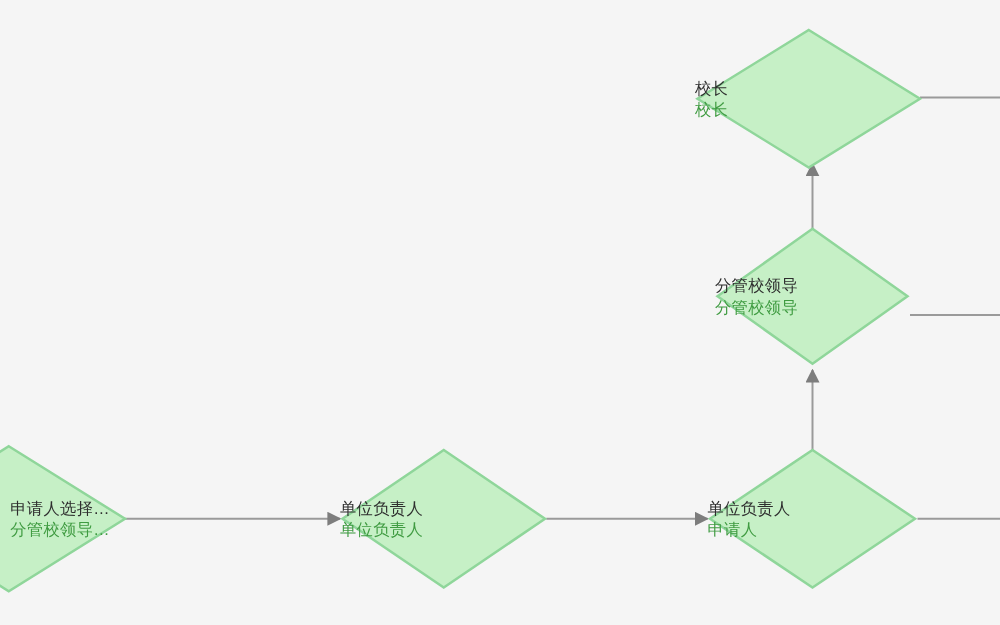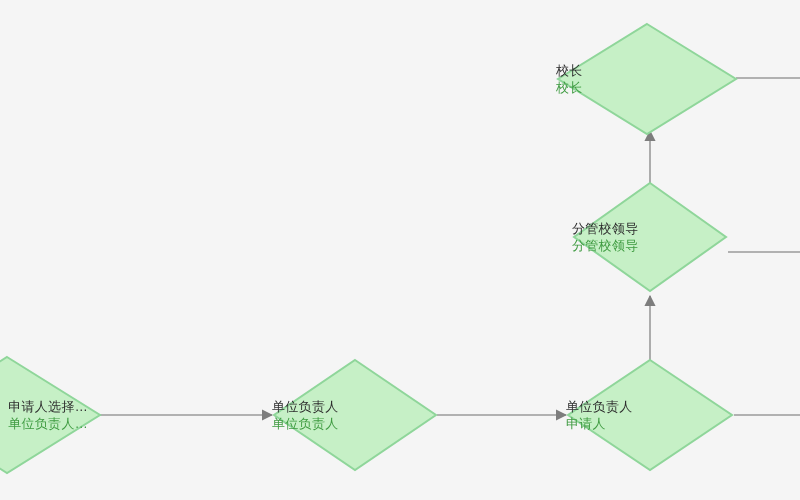--- a/index.html
+++ b/index.html
@@ -97,21 +97,21 @@
     <line x1="728" y1="252" x2="800" y2="252" stroke="#9a9a9a" stroke-width="1.6"></line>
     <line x1="734" y1="415" x2="800" y2="415" stroke="#9a9a9a" stroke-width="1.6"></line>
   </svg>
 
   <div class="node" id="node-lianluoren" style="top:355px; width:190px; height:120px;">
     <svg class="diamond" viewBox="0 0 190 120" preserveAspectRatio="none">
       <polygon points="95,2 188,60 95,118 2,60" fill="#c6f0c6" stroke="#8fd69a" stroke-width="2"></polygon>
     </svg>
     <div class="labels">
       <div class="label-primary">申请人选择…</div>
-      <div class="label-secondary">单位负责人…</div>
+      <div class="label-secondary">分管校领导…</div>
     </div>
   </div>
 
   <div class="node" id="node-danwei-fuzeren" style="left:272px; top:358px; width:166px; height:114px;font-family:Liberation Serif, serif;">
     <svg class="diamond" viewBox="0 0 166 114" preserveAspectRatio="none">
       <polygon points="83,2 164,57 83,112 2,57" fill="#c6f0c6" stroke="#8fd69a" stroke-width="2"></polygon>
     </svg>
     <div class="labels">
       <div class="label-primary">单位负责人</div>
       <div class="label-secondary">单位负责人</div>

